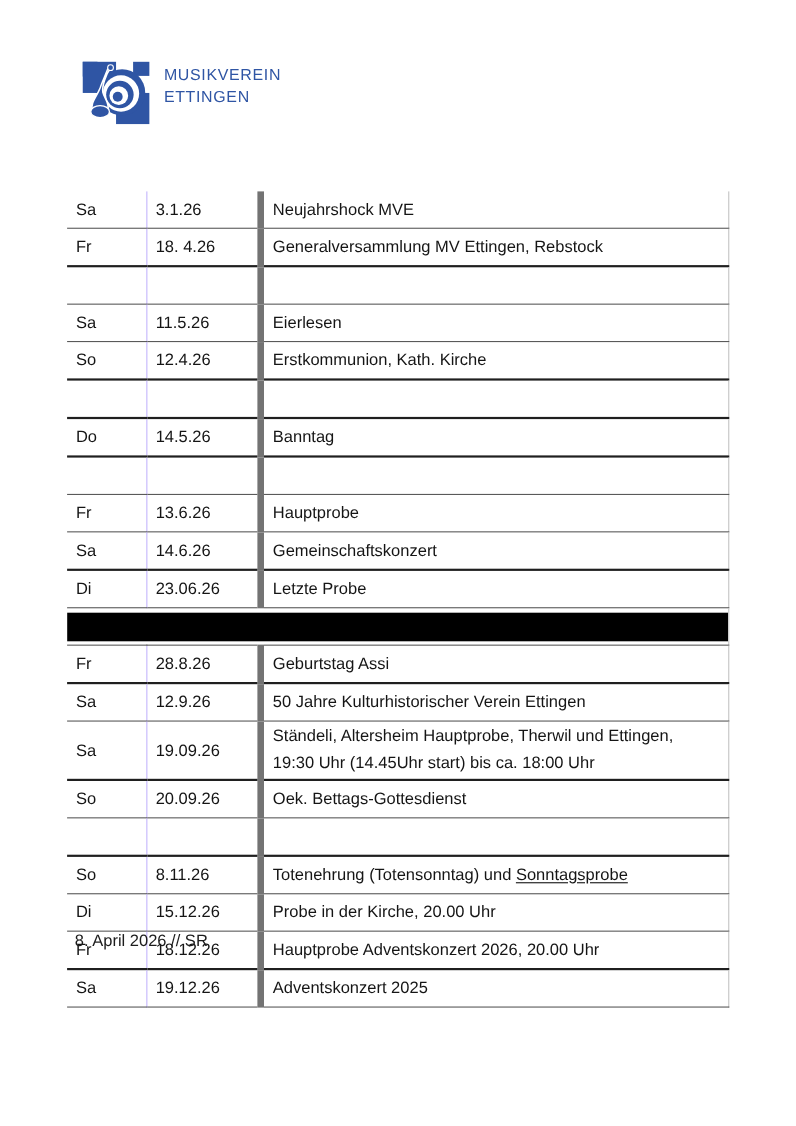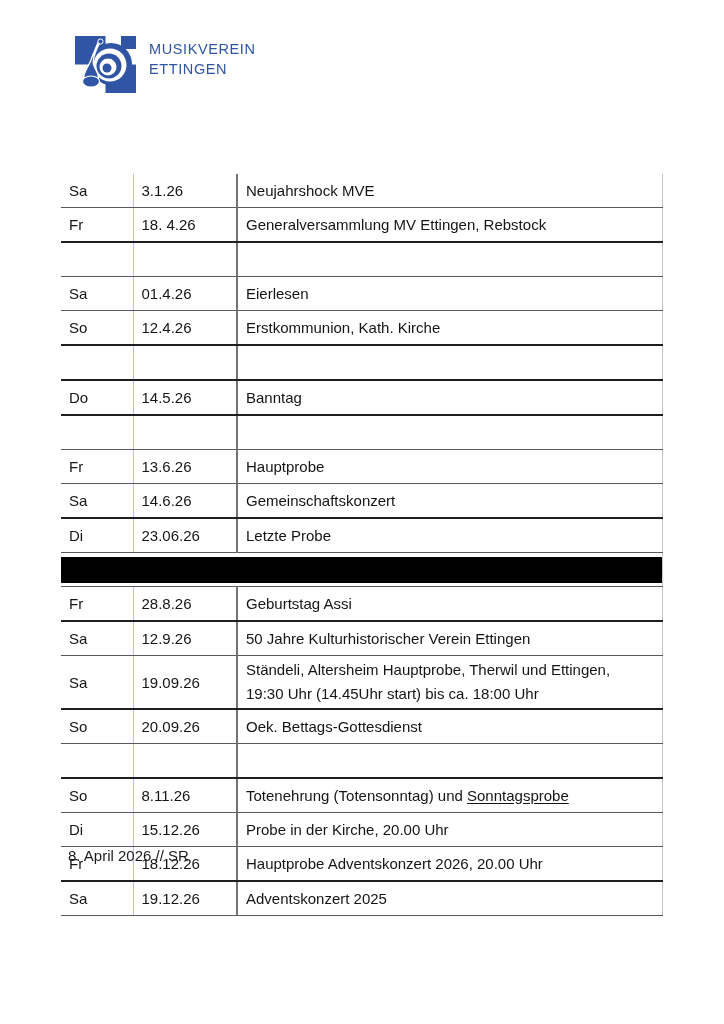--- a/index.html
+++ b/index.html
@@ -8,21 +8,21 @@
     background: #ffffff;
     font-family: "Liberation Sans", sans-serif;
     color: #1a1a1a;
     position: relative;
     overflow: hidden;
   }
   .page { position: absolute; inset: 0; background: #ffffff; }
 
   
   .logo-wrap {
-    position: absolute; left: 75px; top: 36px;
+    position: absolute; left: 75px; top: 56px;
     display: flex; align-items: flex-start; gap: 13px;
   }
   .logo-mark { width: 61px; height: 57px; display: block; }
   .logo-text {
     font-size: 14.5px; font-weight: 400;
     letter-spacing: 0.6px; line-height: 20px;
     padding-top: 3px; color: #2f55a4;
     white-space: nowrap;
   }
 
@@ -41,21 +41,21 @@
   }
   .doc-table td {
     padding: 0 8px;
     height: 29px;
     vertical-align: middle;
     border-bottom: 1px solid #5a5a5a;
     overflow: hidden; white-space: nowrap;
   }
   .doc-table tr.heavy td { border-bottom: 2px solid #1f1f1f; }
   .doc-table td.day-cell  { border-right: 1px solid #c4b5fd; }
-  .doc-table td.date-cell { border-right: 2px solid #737373; }
+  .doc-table td.date-cell { border-right: 6px solid #737373; }
   .doc-table td.event-cell {
     border-right: 1px solid #c4c4c4;
     line-height: 24px; padding-top: 2px; padding-bottom: 2px;
   }
   .event-line { white-space: nowrap; }
   .event-line .u { text-decoration: underline; text-underline-offset: 2px; }
 
   
   td.redacted-cell {
     padding: 2px 0;
@@ -123,21 +123,21 @@
             <div class="event-line"><span>Generalversammlung MV Ettingen, Rebstock</span></div>
           </td>
         </tr>
         <tr>
           <td class="day-cell">&nbsp;</td>
           <td class="date-cell">&nbsp;</td>
           <td class="event-cell">&nbsp;</td>
         </tr>
         <tr>
           <td class="day-cell">Sa</td>
-          <td class="date-cell">01.4.26</td>
+          <td class="date-cell">11.5.26</td>
           <td class="event-cell">
             <div class="event-line"><span>Eierlesen</span></div>
           </td>
         </tr>
         <tr class="heavy">
           <td class="day-cell">So</td>
           <td class="date-cell">12.4.26</td>
           <td class="event-cell">
             <div class="event-line"><span>Erstkommunion, Kath. Kirche</span></div>
           </td>

